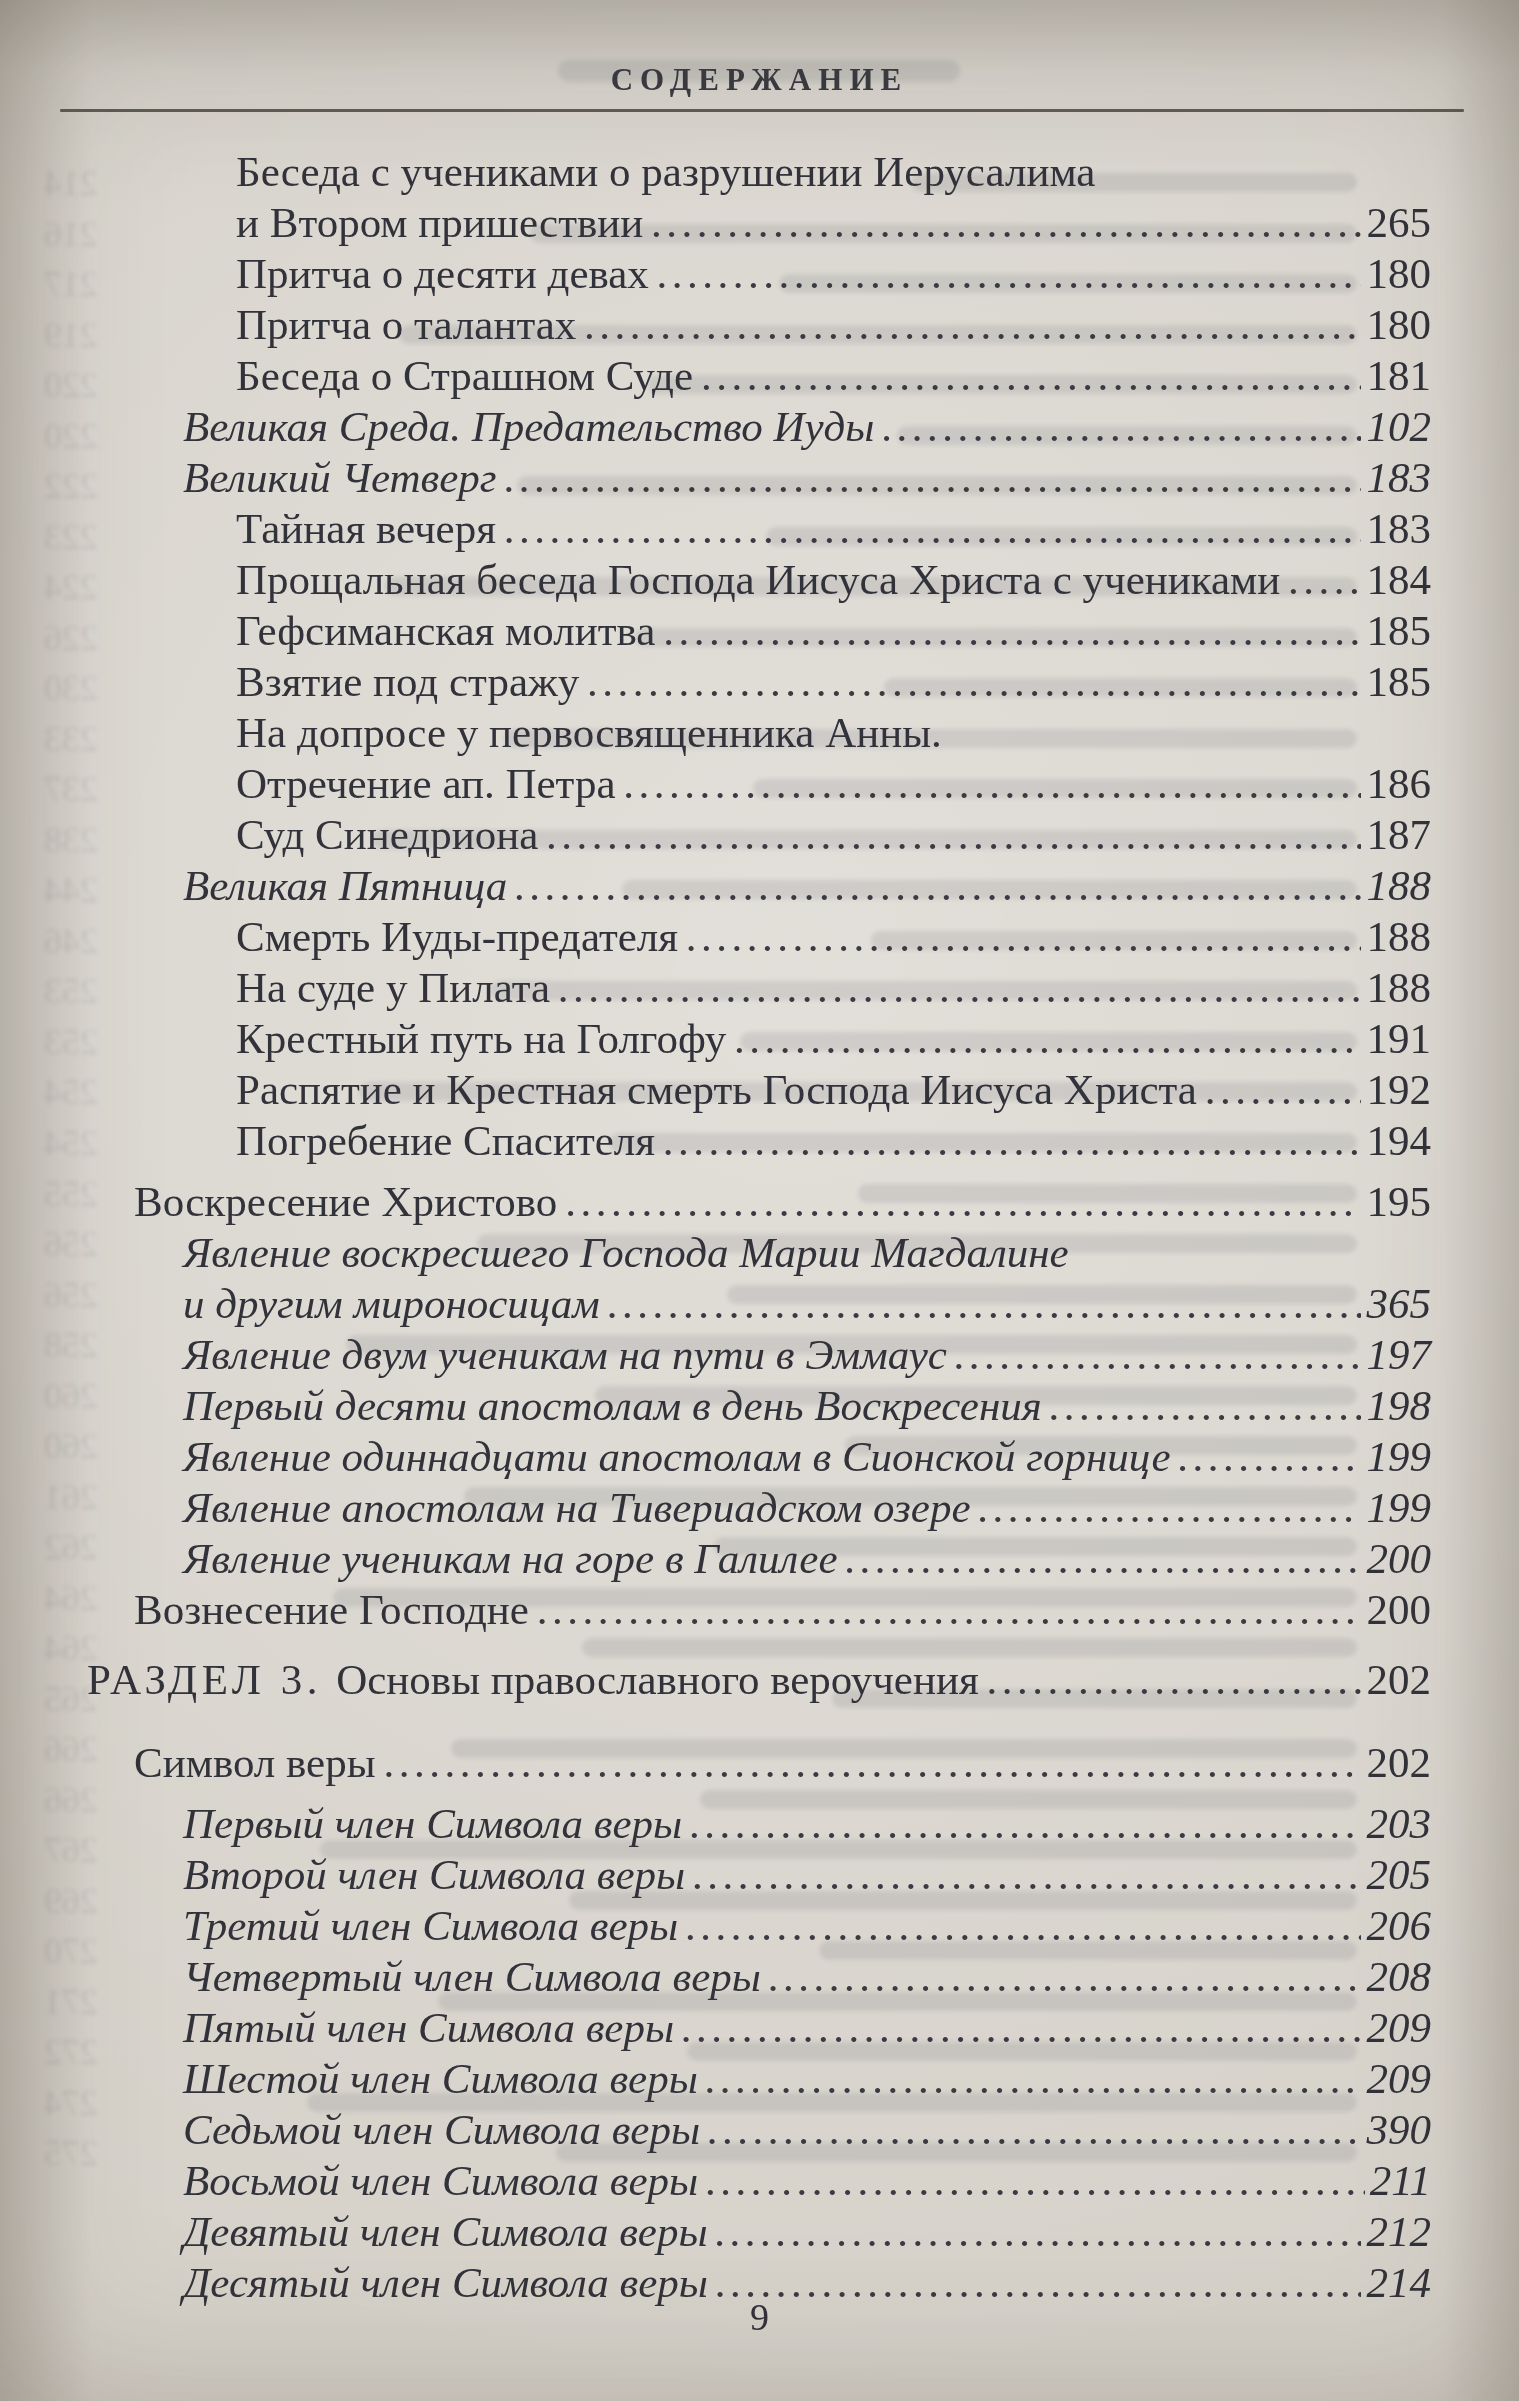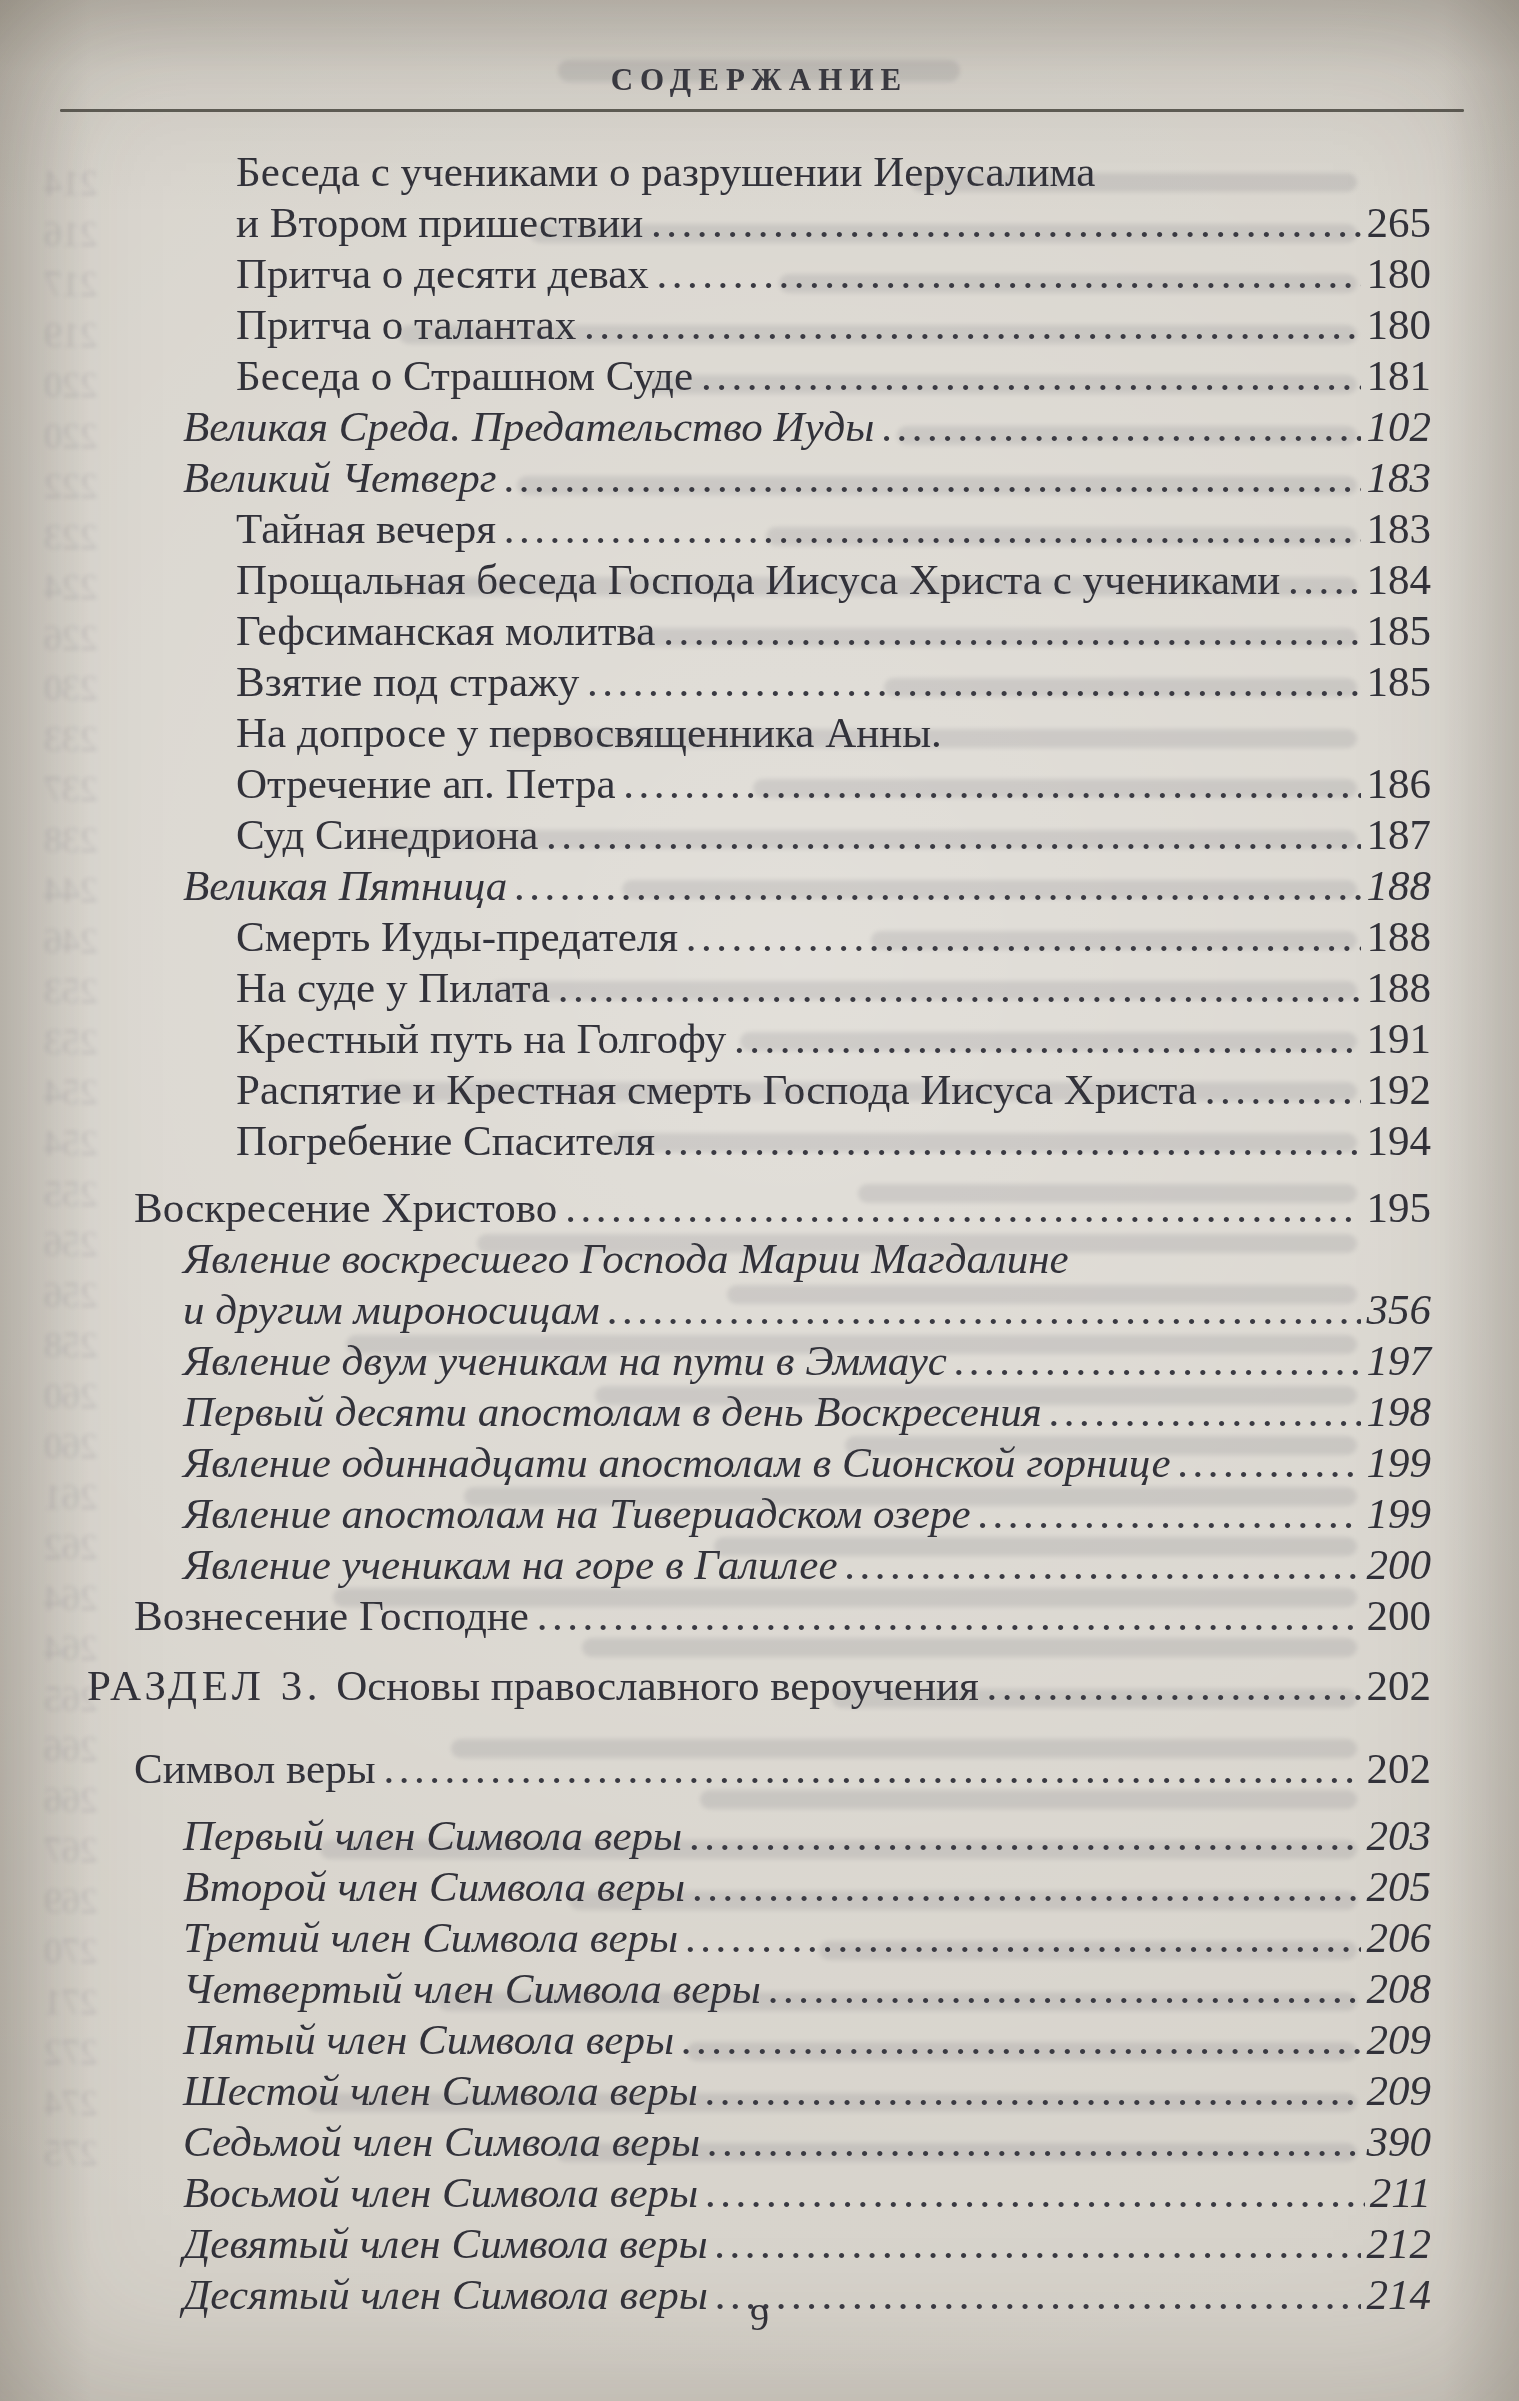--- a/index.html
+++ b/index.html
@@ -30,21 +30,21 @@
 
   .toc{
     position:absolute; top:146px; left:87px; width:1344px;
     font-size:43px; line-height:51px; z-index:2;
   }
   .entry.lvl0{ padding-left:0; }
   .entry.lvl1{ padding-left:47px; }
   .entry.lvl2{ padding-left:96px; }
   .entry.lvl3{ padding-left:149px; }
   .entry.it{ font-style:italic; }
-  .gap-sm{ margin-top:16px; }
+  .gap-sm{ margin-top:10px; }
   .gap-md{ margin-top:19.4px; }
   .gap-lg{ margin-top:32px; }
 
   .line{ display:flex; align-items:baseline; min-height:51px; }
   .title{ white-space:nowrap; }
   .prefix{ letter-spacing:4.5px; margin-right:14.2px; }
   .dots{ flex:1 1 auto; min-width:0; overflow:hidden; white-space:nowrap; margin:0 5.2px 0 7.8px; }
   .dots::after{
     content:"........................................................................................................................................................................................................................................................";
     letter-spacing:4.5px; color:#3a3a42;
@@ -385,21 +385,21 @@
           <span class="pg">195</span>
         </div>
       </div>
       <div class="entry lvl2 it">
         <div class="line">
           <span class="title">Явление воскресшего Господа Марии Магдалине</span>
         </div>
         <div class="line">
           <span class="title">и другим мироносицам</span>
           <span class="dots"></span>
-          <span class="pg">356</span>
+          <span class="pg">365</span>
         </div>
       </div>
       <div class="entry lvl2 it">
         <div class="line">
           <span class="title">Явление двум ученикам на пути в Эммаус</span>
           <span class="dots"></span>
           <span class="pg">197</span>
         </div>
       </div>
       <div class="entry lvl2 it">

